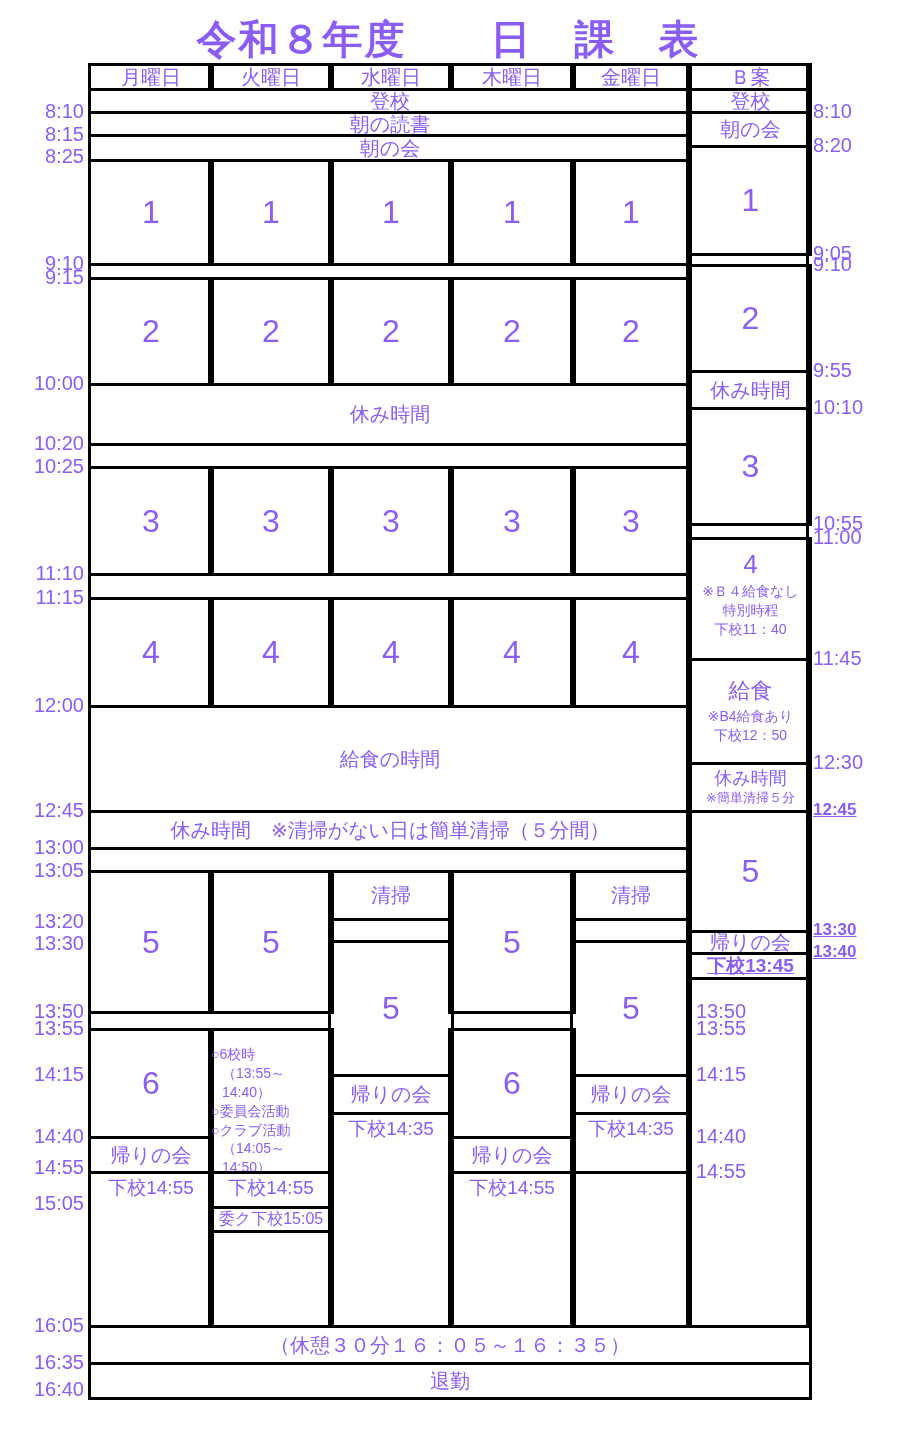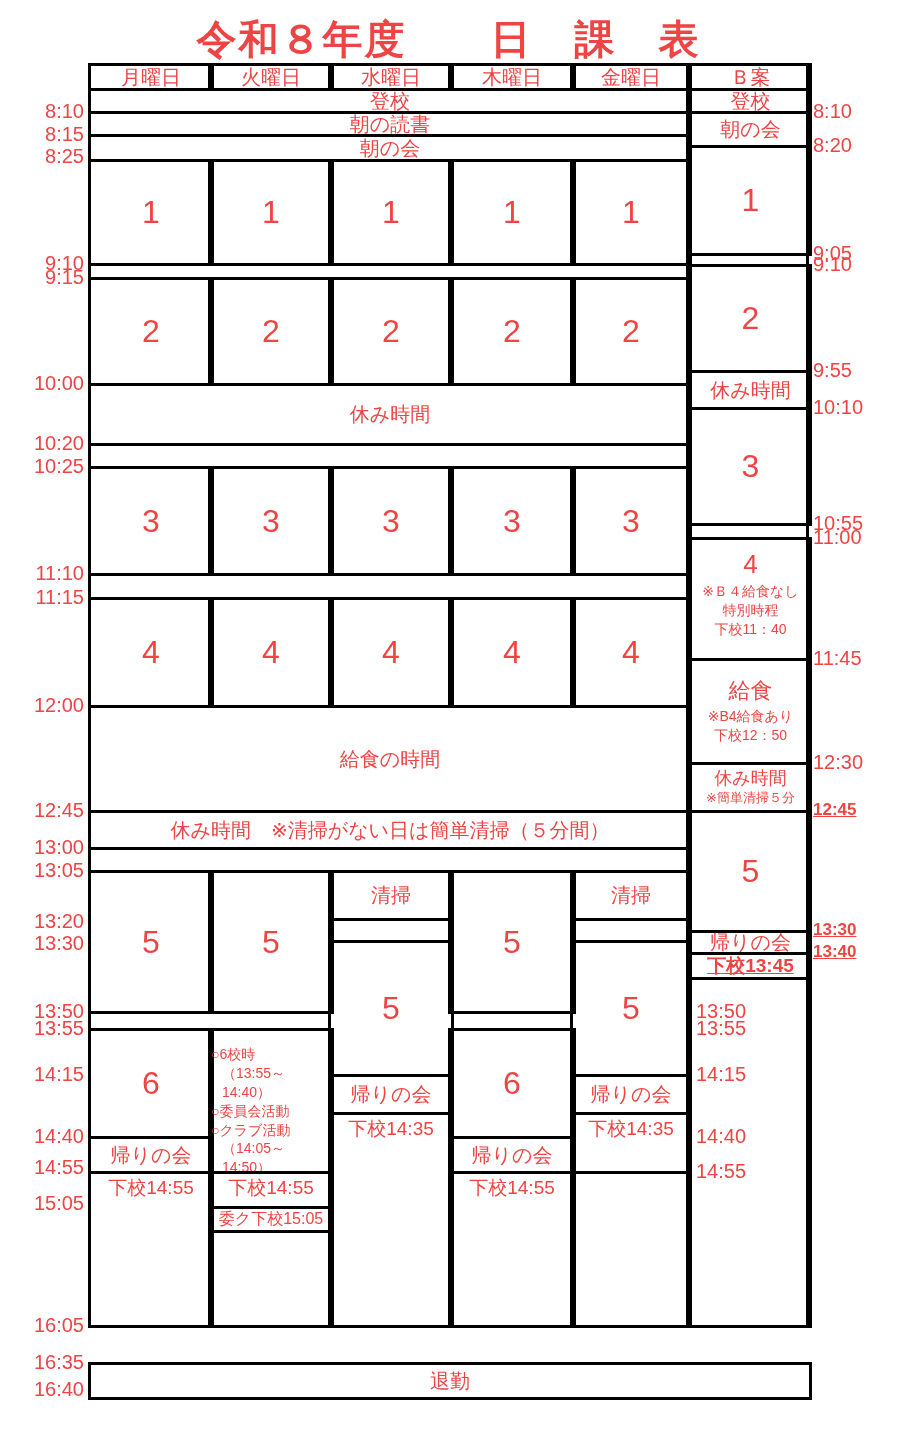--- a/index.html
+++ b/index.html
@@ -1,18 +1,18 @@
 <!DOCTYPE html>
 <html><head>
 <meta charset="utf-8">
 <style>
   html,body{margin:0;padding:0;background:#ffffff;}
   #stage{
     position:relative;width:900px;height:1447px;background:#ffffff;overflow:hidden;
-    font-family:"Liberation Sans","DejaVu Sans",sans-serif;color:#ef4444;
+    font-family:"Liberation Sans","DejaVu Sans",sans-serif;color:#8b5cf6;
   }
   .title{
     position:absolute;top:12px;left:88px;width:721px;text-align:center;
     font-size:40px;font-weight:700;letter-spacing:2px;white-space:pre;
   }
   .outer{position:absolute;border:3px solid #000;box-sizing:border-box;}
   .cell{
     position:absolute;border:3px solid #000;box-sizing:border-box;background:transparent;
     display:flex;align-items:center;justify-content:center;text-align:center;line-height:1.15;
   }
@@ -247,20 +247,23 @@
     <div class="cell k-num" style="left: 689px; top: 810px; width: 123px; height: 123px;">
       <span class="lbl">5</span>
     </div>
     <div class="cell k-row" style="left: 689px; top: 930px; width: 123px; height: 25px;">
       <span class="lbl">帰りの会</span>
     </div>
     <div class="cell k-em" style="left: 689px; top: 952px; width: 123px; height: 28px;">
       <span class="lbl">下校13:45</span>
     </div>
     <div class="cell k-empty" style="left: 689px; top: 977px; width: 123px; height: 351px;"></div>
+    <div class="cell k-row" style="left: 88px; top: 1325px; width: 724px; height: 40px;">
+      <span class="lbl">（休憩３０分１６：０５～１６：３５）</span>
+    </div>
     <div class="cell k-row" style="left: 88px; top: 1362px; width: 724px; height: 38px;">
       <span class="lbl">退勤</span>
     </div>
     <div class="tlabel left" style="top: 111px;">8:10</div>
     <div class="tlabel left" style="top: 134px;">8:15</div>
     <div class="tlabel left" style="top: 156px;">8:25</div>
     <div class="tlabel left" style="top: 263px;">9:10</div>
     <div class="tlabel left" style="top: 277px;">9:15</div>
     <div class="tlabel left" style="top: 383px;">10:00</div>
     <div class="tlabel left" style="top: 443px;">10:20</div>

